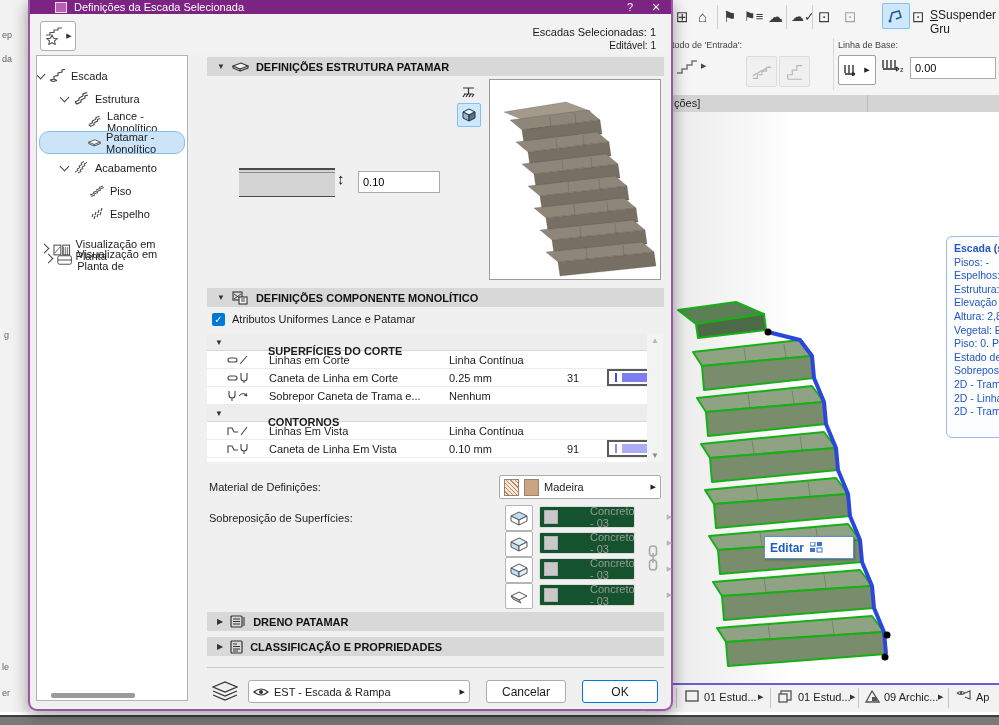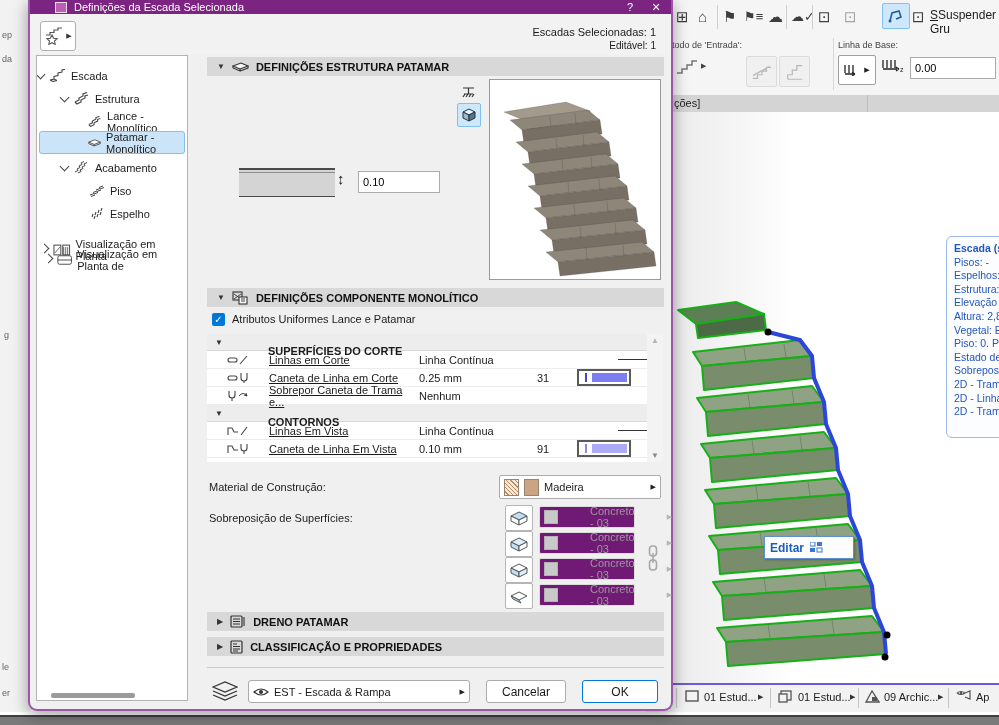--- a/index.html
+++ b/index.html
@@ -42,21 +42,21 @@
   .t-ic{width:10px;height:9px;border:1px solid #f3d9ef;background:#b95fb4;margin-left:25px;}
   .t-btn{position:absolute;top:0;color:#fff;font-size:11px;width:22px;text-align:center;line-height:14px;}
   .subbar{position:absolute;left:0;top:14px;width:100%;height:41px;background:#f2f2f2;}
   .fav-btn{position:absolute;left:10px;top:7px;width:34px;height:28px;background:#fff;border:1px solid #b0b0b0;border-radius:3px;
            display:flex;align-items:center;justify-content:center;gap:2px;}
   .sel-info{position:absolute;right:15px;top:11px;text-align:right;font-size:11px;color:#1b1b1b;line-height:14px;}
   .sel-info .l2{font-size:10px;}
   
   .tree{position:absolute;left:6px;top:55px;width:152px;height:646px;background:#fff;border:1px solid #b3b3b3;box-sizing:border-box;overflow:hidden;}
   .tree-row{position:absolute;left:0;height:23px;width:100%;display:flex;align-items:center;gap:5px;box-sizing:border-box;}
-  .tree-row.sel{background:#cce4f7;border:1px solid #84c0ee;border-radius:3px;left:2px;width:146px;}
+  .tree-row.sel{background:#cce4f7;border:1px solid #84c0ee;border-radius:10px;left:2px;width:146px;}
   .chev{width:6px;height:6px;border-right:1.4px solid #444;border-bottom:1.4px solid #444;transform:rotate(45deg);margin-top:-3px;flex:none;}
   .chev.r{transform:rotate(-45deg);}
   .tree-sb{position:absolute;left:14px;top:637px;width:84px;height:5px;background:#9b9b9b;border-radius:2px;}
   
   .hdrbar{position:absolute;left:177px;width:457px;height:19px;background:#d8d8d8;display:flex;align-items:center;gap:7px;
           padding-left:10px;box-sizing:border-box;font-weight:bold;font-size:11px;color:#111;}
   .tri{font-size:8px;color:#333;flex:none;}
   .previewbox{position:absolute;left:459px;top:79px;width:170px;height:199px;background:#fff;border:1px solid #9a9a9a;}
   .togglebtn{position:absolute;left:427px;width:22px;height:22px;display:flex;align-items:center;justify-content:center;border-radius:2px;}
   .togglebtn.on{background:#cfe7fb;border:1px solid #7fc1f0;}
@@ -64,36 +64,36 @@
   .thick-diagram i{position:absolute;left:0;top:2px;width:100%;height:1px;background:#8d8d8d;}
   .updown{position:absolute;left:307px;top:170px;font-size:15px;color:#222;}
   .inputbox{position:absolute;background:#fff;border:1px solid #ababab;font-size:11px;font-family:inherit;padding:0 4px;box-sizing:border-box;}
   .cb{position:absolute;left:182px;top:313px;width:13px;height:13px;background:#0078d7;border-radius:2px;color:#fff;font-size:10px;
       display:flex;align-items:center;justify-content:center;}
   .cb-lbl{position:absolute;left:202px;top:313px;}
   
   .table{position:absolute;left:177px;top:334px;width:440px;height:128px;background:#fff;}
   .trow{display:flex;align-items:center;height:18px;border-bottom:1px solid #ececec;background:#fff;padding-left:20px;box-sizing:border-box;}
   .trow .c-icon{width:42px;flex:none;display:flex;align-items:center;}
-  .trow .c-label{width:150px;flex:none;text-decoration:underline;}
+  .trow .c-label{width:180px;flex:none;}
   .trow .c-value{width:118px;flex:none;}
   .trow .c-pen{width:40px;flex:none;}
   .ghdr{display:flex;align-items:center;height:17px;background:#ededed;border-bottom:1px solid #d7d7d7;padding-left:8px;box-sizing:border-box;font-weight:bold;}
   .ghdr .g-lbl{margin-left:45px;margin-top:17px;}
   .lineprev{height:1px;background:#333;width:130px;margin-left:81px;}
   .pen-swatch{width:50px;height:13px;border:2px solid #5a5a5a;background:#fff;position:relative;flex:none;}
   .pen-swatch .tick{position:absolute;left:6px;top:2px;width:2px;height:9px;}
   .pen-swatch .fill{position:absolute;left:13px;top:2px;right:2px;height:9px;}
   .scrollcol{position:absolute;left:617px;top:334px;width:16px;height:128px;background:#f3f3f3;}
   .scrollcol .up{position:absolute;top:2px;left:0;width:16px;text-align:center;font-size:8px;color:#b5b5b5;}
   .scrollcol .dn{position:absolute;bottom:2px;left:0;width:16px;text-align:center;font-size:8px;color:#8a8a8a;}
   
   .dd{position:absolute;background:#fff;border:1px solid #ababab;border-radius:2px;display:flex;align-items:center;box-sizing:border-box;padding:0 4px;gap:5px;}
   .dd .arr{margin-left:auto;font-size:7px;color:#222;}
-  .dd.disabled{background:#701a75;border-color:#dcdcdc;color:#9a9a9a;gap:32px;}
+  .dd.disabled{background:#14532d;border-color:#dcdcdc;color:#9a9a9a;gap:32px;}
   .dd.disabled .arr{color:#b5b5b5;}
   .sw{width:12px;height:12px;background:#c9c9c9;border:1px solid #b2b2b2;flex:none;}
   .slabbtn{position:absolute;left:475px;width:26px;height:24px;background:#fff;border:1px solid #b5b5b5;border-radius:2px;
            display:flex;align-items:center;justify-content:center;}
   .linkcol{position:absolute;left:612px;top:516px;width:21px;height:84px;display:flex;align-items:center;justify-content:center;}
   .footer-sep{position:absolute;left:177px;top:667px;width:457px;height:1px;background:#c8c8c8;}
   .btn{position:absolute;background:#fff;border:1px solid #ababab;border-radius:3px;display:flex;align-items:center;justify-content:center;
        font-size:12px;box-sizing:border-box;}
   .btn.primary{border:1.5px solid #0078d7;}
   .hatch{width:13px;height:15px;border:1px solid #9a8270;flex:none;
@@ -490,21 +490,21 @@
             <i class="tick" style="background:#8a8ae0"></i>
             <i class="fill" style="background:#abacf5"></i>
           </span>
       </div>
     </div>
     <div class="scrollcol">
       <span class="up">▲</span>
       <span class="dn">▼</span>
     </div>
 
-    <span class="abs nw" style="left:179px;top:481px">Material de Construção:</span>
+    <span class="abs nw" style="left:179px;top:481px">Material de Definições:</span>
     <div class="dd" style="left:469px;top:475px;width:162px;height:24px">
       <span class="hatch"></span>
       <span class="woodsw"></span>
       <span>Madeira</span>
       <span class="arr">▶</span>
     </div>
 
     <span class="abs nw" style="left:179px;top:512px">Sobreposição de Superfícies:</span>
 
     <div class="slabbtn" style="top:505px">

